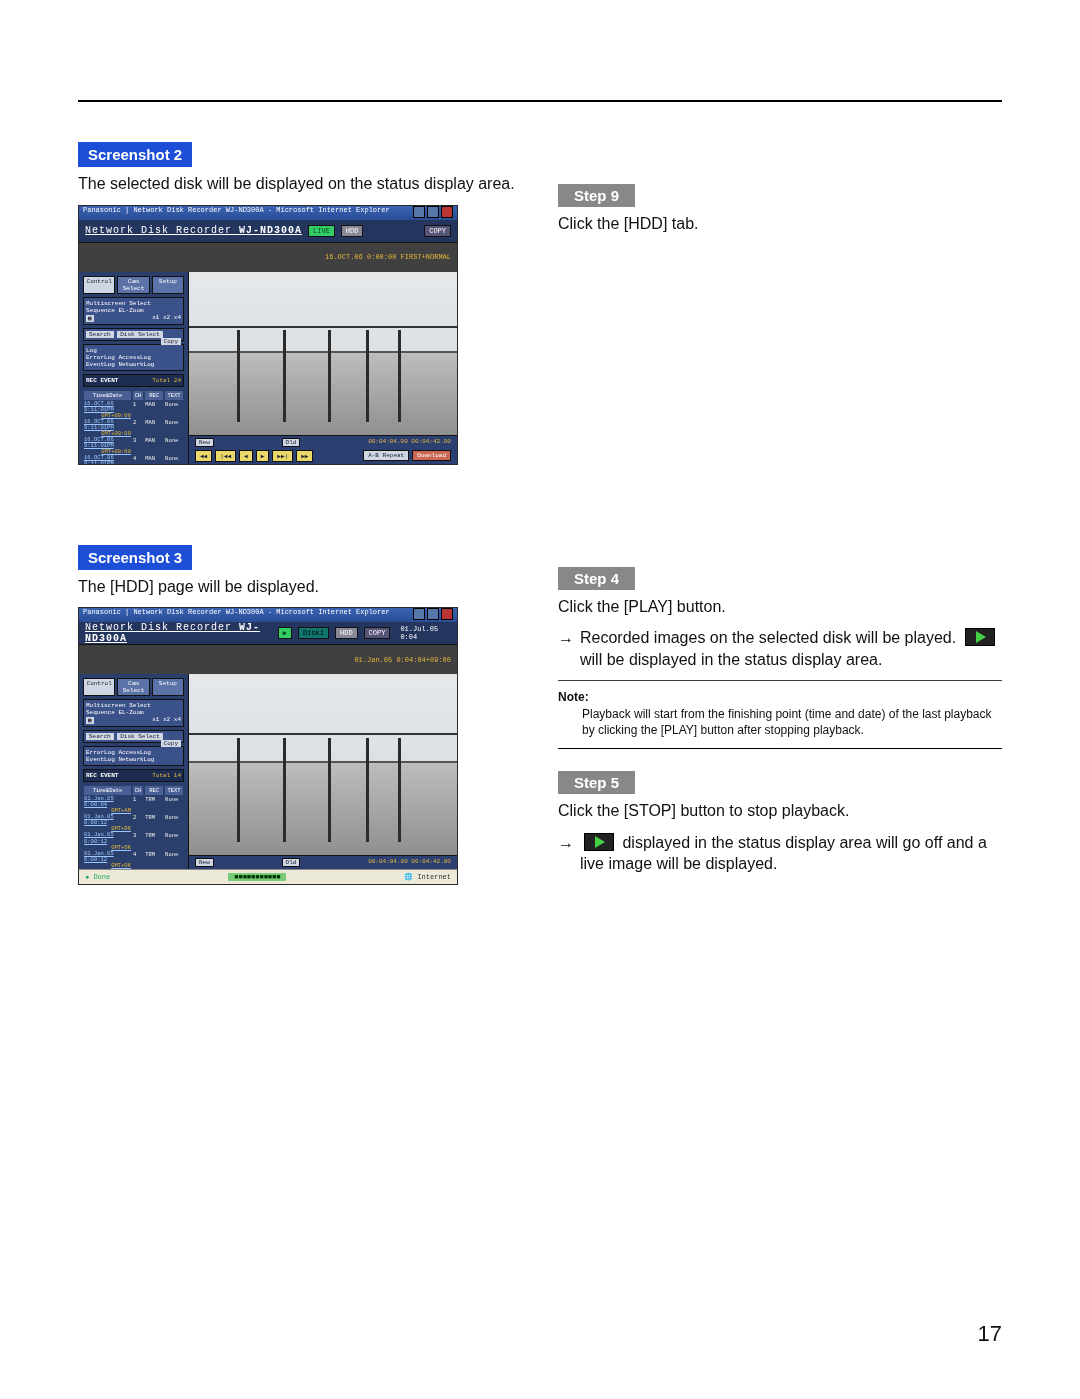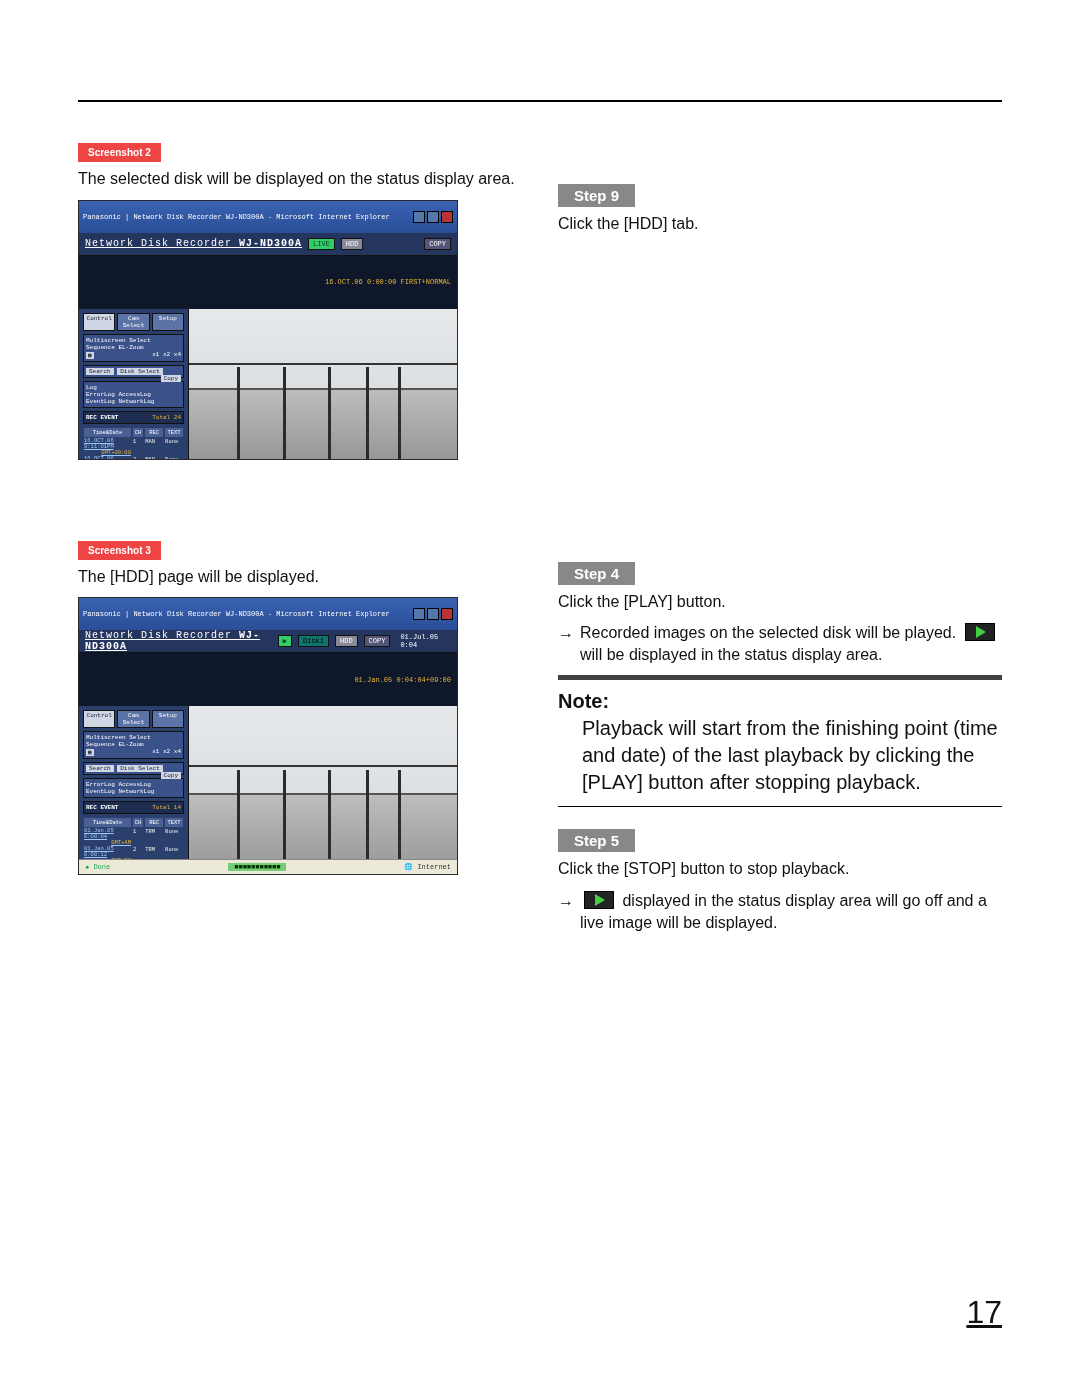--- a/index.html
+++ b/index.html
@@ -25,24 +25,24 @@
   .cols {
     display: flex;
     gap: 36px;
   }
   .col {
     flex: 1 1 0;
     min-width: 0;
   }
   .label-box {
     display: inline-block;
-    background: #ef4444;
+    background: #1d4ed8;
     color: #fff;
     font-weight: bold;
-    font-size: 10px;
+    font-size: 15px;
     padding: 4px 10px;
     margin-bottom: 6px;
   }
   .step-box {
     display: inline-block;
     background: #888;
     color: #fff;
     font-weight: bold;
     font-size: 15px;
     padding: 3px 16px;
@@ -84,25 +84,25 @@
     position: absolute;
     left: 10px;
     top: 2px;
     width: 0;
     height: 0;
     border-left: 10px solid #44d044;
     border-top: 6px solid transparent;
     border-bottom: 6px solid transparent;
   }
   .note-block {
-    border-top: 5px solid #404040;
+    border-top: 1px solid #404040;
     border-bottom: 1px solid #000;
     padding: 8px 0 10px 0;
     margin: 4px 0 22px 0;
-    font-size: 20px;
+    font-size: 12px;
     line-height: 1.35;
   }
   .note-title {
     font-weight: bold;
   }
   .note-body {
     padding-left: 24px;
   }
 
   
@@ -113,24 +113,24 @@
     border: 1px solid #2a2a2a;
     box-sizing: border-box;
     position: relative;
     margin: 6px 0 30px 0;
     font-family: "Courier New", monospace;
     font-size: 7px;
     color: #eee;
     overflow: hidden;
   }
   .shot .titlebar {
-    height: 32px;
+    height: 14px;
     background: linear-gradient(#3a63b3, #2a4d96);
     display: flex;
-    align-items: center;
+    align-items: flex-start;
     padding: 0 4px;
     color: #fff;
   }
   .shot .titlebar .winbtns {
     margin-left: auto;
     display: flex;
     gap: 2px;
   }
   .shot .titlebar .winbtn {
     width: 10px; height: 10px; background: #b33; border: 1px solid #000;
@@ -154,25 +154,25 @@
   }
   .shot .hdrbtn {
     background: #3b6; color: #042; padding: 1px 4px; border: 1px solid #111; font-size: 7px;
   }
   .shot .hdrbtn.gray { background: #889; color: #fff; }
   .shot .hdrbtn.live { background: #3c6; }
   .shot .hdrbtn.play { background: #0f766e; color: #000; }
   .shot .hdrbtn.copy { background: #557; color: #fff; margin-left: auto; }
   .shot .status {
     height: 29px;
-    background: #0f172a;
+    background: #404040;
     display: flex;
     align-items: center;
     justify-content: flex-end;
-    padding: 12px 6px;
+    padding: 0 6px;
     color: #e6b63a;
     font-size: 7px;
   }
   .shot .body {
     display: flex;
     height: calc(100% - 48px);
   }
   .shot .side {
     width: 110px;
     background: #2a3f6b;
@@ -298,23 +298,22 @@
     font-size: 6px;
     color: #e6b63a;
   }
   .shot .main .ctrlbar .topsmall .sm {
     background: #cfd6e4; color: #223; padding: 0 3px; border: 1px solid #111;
   }
 
   .page-num {
     position: absolute;
     right: 78px;
-    bottom: 68px;
-    font-size: 32px;
-    text-decoration: underline;
+    bottom: 52px;
+    font-size: 22px;
   }
 </style>
 </head>
 <body>
 
 <div class="page">
   <hr class="rule">
 
   <div class="cols">
     <div class="col">

